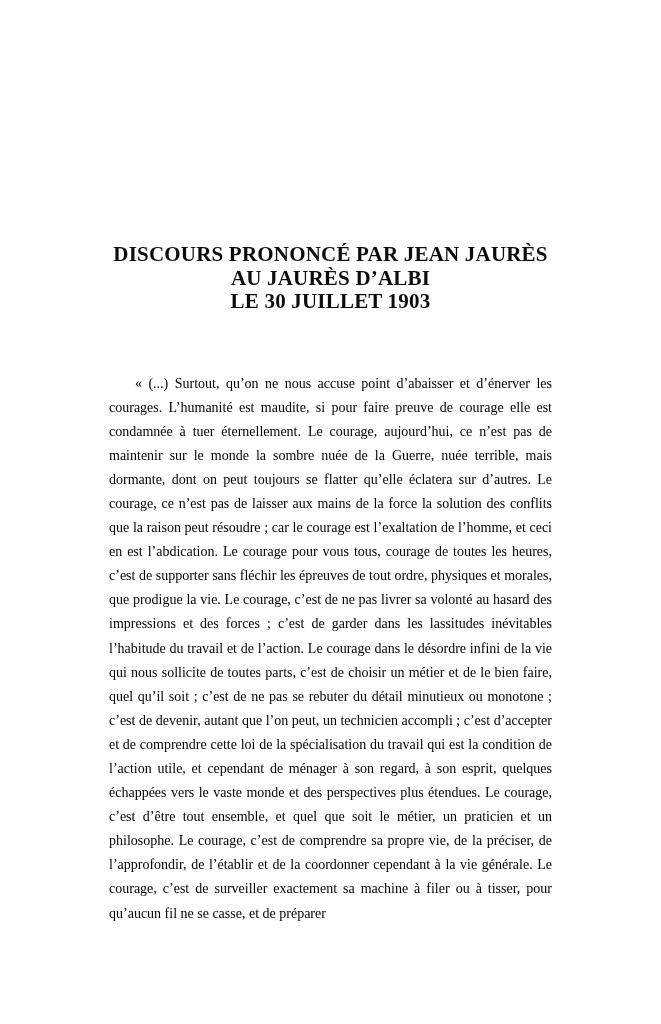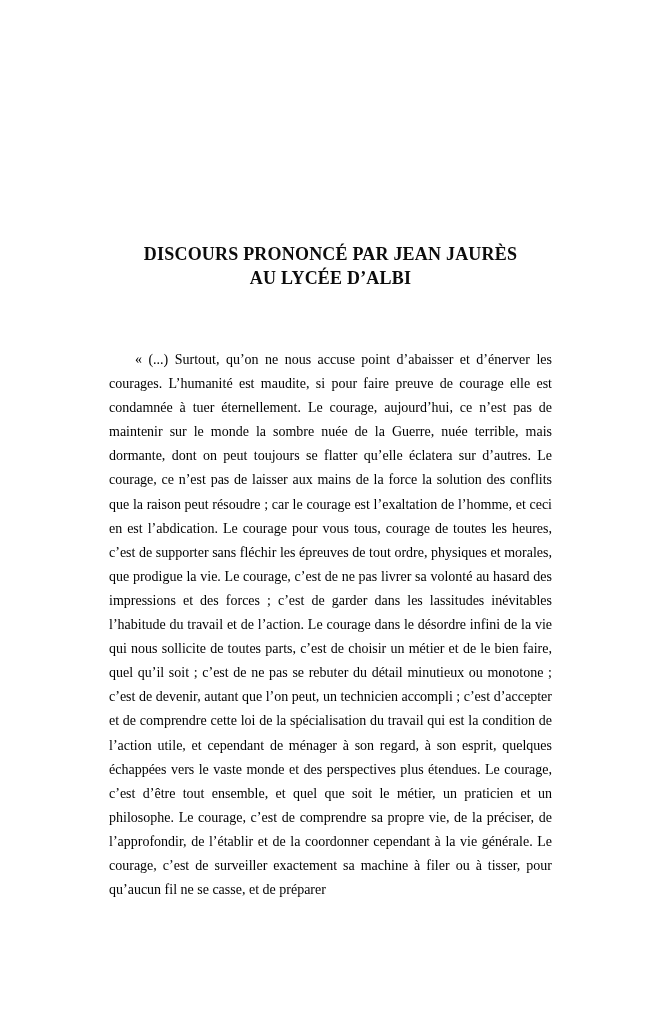--- a/index.html
+++ b/index.html
@@ -22,21 +22,21 @@
     padding: 0 101px;
     background: #ffffff;
   }
   .title-block {
     padding-top: 243px;
     text-align: center;
   }
   .title-line {
     font-family: "Liberation Serif", serif;
     font-weight: bold;
-    font-size: 18px;
+    font-size: 21px;
     letter-spacing: 0.2px;
     line-height: 23.5px;
     color: #0c0c0c;
     white-space: nowrap;
   }
   .body-block {
     margin-top: 58px;
   }
   .para {
     text-align: justify;
@@ -49,20 +49,21 @@
     hyphens: none;
   }
 </style>
 </head>
 <body>
 
 <div class="page">
 
   <div class="title-block">
     <div class="title-line">DISCOURS PRONONCÉ PAR JEAN JAURÈS</div>
-    <div class="title-line">AU LYCÉE D’ALBI</div>
+    <div class="title-line">AU JAURÈS D’ALBI</div>
+    <div class="title-line">LE 30 JUILLET 1903</div>
   </div>
 
   <div class="body-block">
     <p class="para">« (...) Surtout, qu’on ne nous accuse point d’abaisser et d’énerver les courages. L’humanité est maudite, si pour faire preuve de courage elle est condamnée à tuer éternellement. Le courage, aujourd’hui, ce n’est pas de maintenir sur le monde la sombre nuée de la Guerre, nuée terrible, mais dormante, dont on peut toujours se flatter qu’elle éclatera sur d’autres. Le courage, ce n’est pas de laisser aux mains de la force la solution des conflits que la raison peut résoudre ; car le courage est l’exaltation de l’homme, et ceci en est l’abdication. Le courage pour vous tous, courage de toutes les heures, c’est de supporter sans fléchir les épreuves de tout ordre, physiques et morales, que prodigue la vie. Le courage, c’est de ne pas livrer sa volonté au hasard des impressions et des forces ; c’est de garder dans les lassitudes inévitables l’habitude du travail et de l’action. Le courage dans le désordre infini de la vie qui nous sollicite de toutes parts, c’est de choisir un métier et de le bien faire, quel qu’il soit ; c’est de ne pas se rebuter du détail minutieux ou monotone ; c’est de devenir, autant que l’on peut, un technicien accompli ; c’est d’accepter et de comprendre cette loi de la spécialisation du travail qui est la condition de l’action utile, et cependant de ménager à son regard, à son esprit, quelques échappées vers le vaste monde et des perspectives plus étendues. Le courage, c’est d’être tout ensemble, et quel que soit le métier, un praticien et un philosophe. Le courage, c’est de comprendre sa propre vie, de la préciser, de l’approfondir, de l’établir et de la coordonner cependant à la vie générale. Le courage, c’est de surveiller exactement sa machine à filer ou à tisser, pour qu’aucun fil ne se casse, et de préparer</p>
   </div>
 
 </div>
 
 </body></html>

